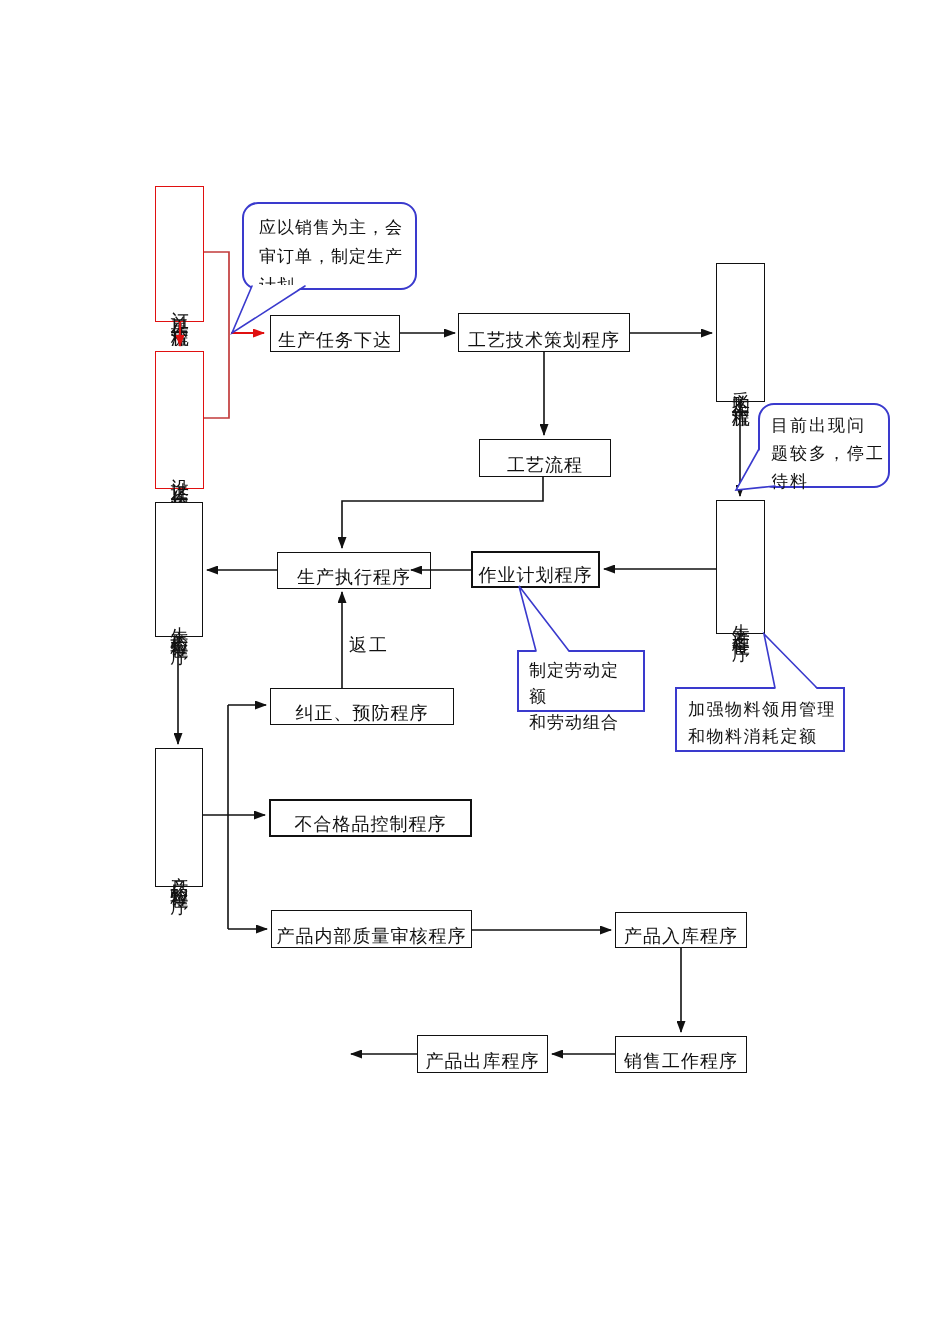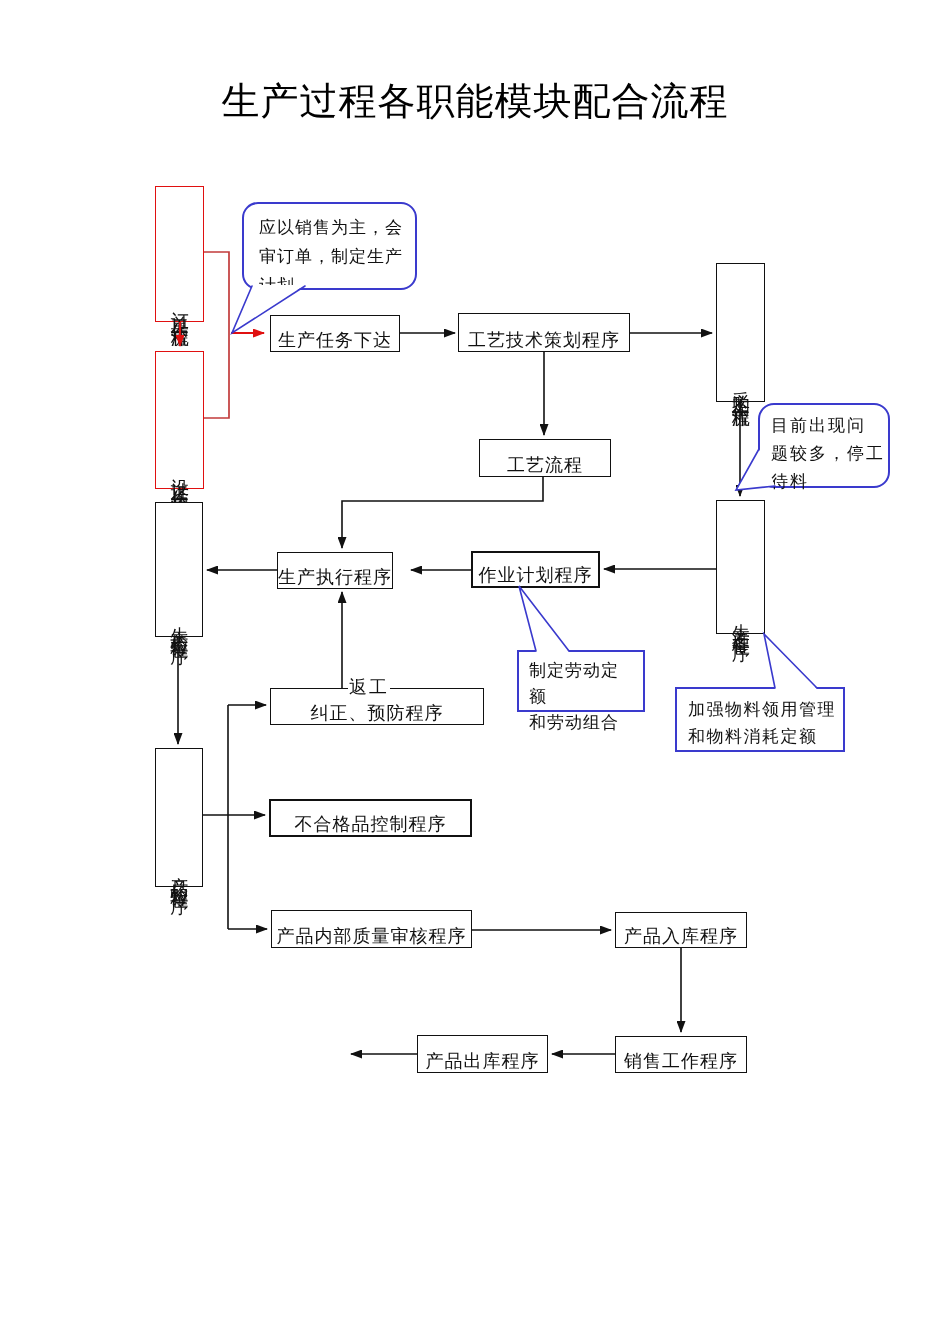--- a/index.html
+++ b/index.html
@@ -34,38 +34,37 @@
     position:absolute;
     border:2px solid var(--blue,#3a3acd);
     background:#fff;
     box-sizing:border-box;
     font-size:17px;letter-spacing:1px;
     white-space:pre-line;
   }
   .bubble.round{border-radius:16px;}
   .edge-label{
     position:absolute;font-size:18px;letter-spacing:2px;color:#111;
-    background:#fff;padding:0 1px;margin-top:42px;
+    background:#fff;padding:0 1px;
   }
   svg.overlay{
     position:absolute;left:0;top:0;width:950px;height:1344px;
     pointer-events:none;
   }
   .e{stroke:var(--line,#111);stroke-width:1.6;fill:none;}
   .er{stroke:var(--red,#e01010);stroke-width:2.2;fill:none;}
   .ebr{stroke:var(--red-dark,#c23b3b);stroke-width:1.7;fill:none;}
   .et{stroke:var(--blue,#3a3acd);stroke-width:1.6;fill:none;stroke-linecap:round;}
   .tmask{fill:#ffffff;stroke:none;}
 </style>
 </head>
 <body>
 
 <div id="canvas">
 
-  <div class="title">生产过程各职能模块配合流程</div>
 
   <div class="node v red" style="left:155px;top:186px;width:49px;height:136px">
     <span>订单工作流程</span>
   </div>
   <div class="node v red" style="left:155px;top:351px;width:49px;height:138px">
     <span>设计工作流程</span>
   </div>
   <div class="node v" style="left:155px;top:502px;width:48px;height:135px">
     <span>生产检验程序</span>
   </div>
@@ -82,27 +81,27 @@
   <div class="node v" style="left:716px;top:263px;width:49px;height:139px">
     <span>采购工作流程</span>
   </div>
 
   <div class="node" style="left:479px;top:439px;width:132px;height:38px">
     <span>工艺流程</span>
   </div>
   <div class="node v" style="left:716px;top:500px;width:49px;height:134px">
     <span>生产准备程序</span>
   </div>
-  <div class="node" style="left:277px;top:552px;width:116px;height:37px">
+  <div class="node" style="left:277px;top:552px;width:154px;height:37px">
     <span>生产执行程序</span>
   </div>
   <div class="node thick" style="left:471px;top:551px;width:129px;height:37px">
     <span>作业计划程序</span>
   </div>
-  <div class="node" style="left:270px;top:688px;width:214px;height:37px">
+  <div class="node" style="left:270px;top:688px;width:184px;height:37px">
     <span>纠正、预防程序</span>
   </div>
   <div class="node thick" style="left:269px;top:799px;width:203px;height:38px">
     <span>不合格品控制程序</span>
   </div>
 
   <div class="node" style="left:271px;top:910px;width:201px;height:38px">
     <span>产品内部质量审核程序</span>
   </div>
   <div class="node" style="left:615px;top:912px;width:132px;height:36px">

